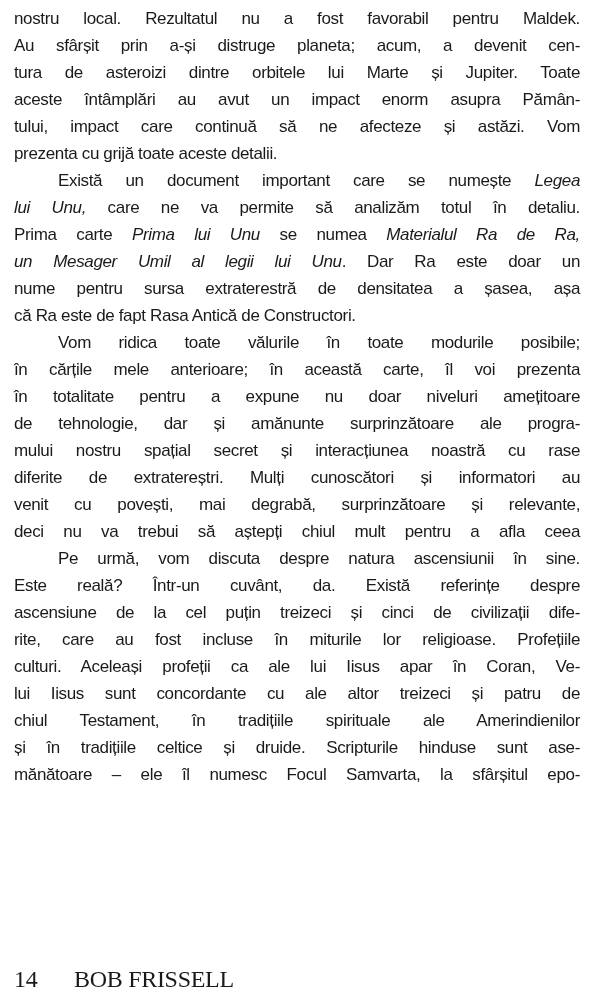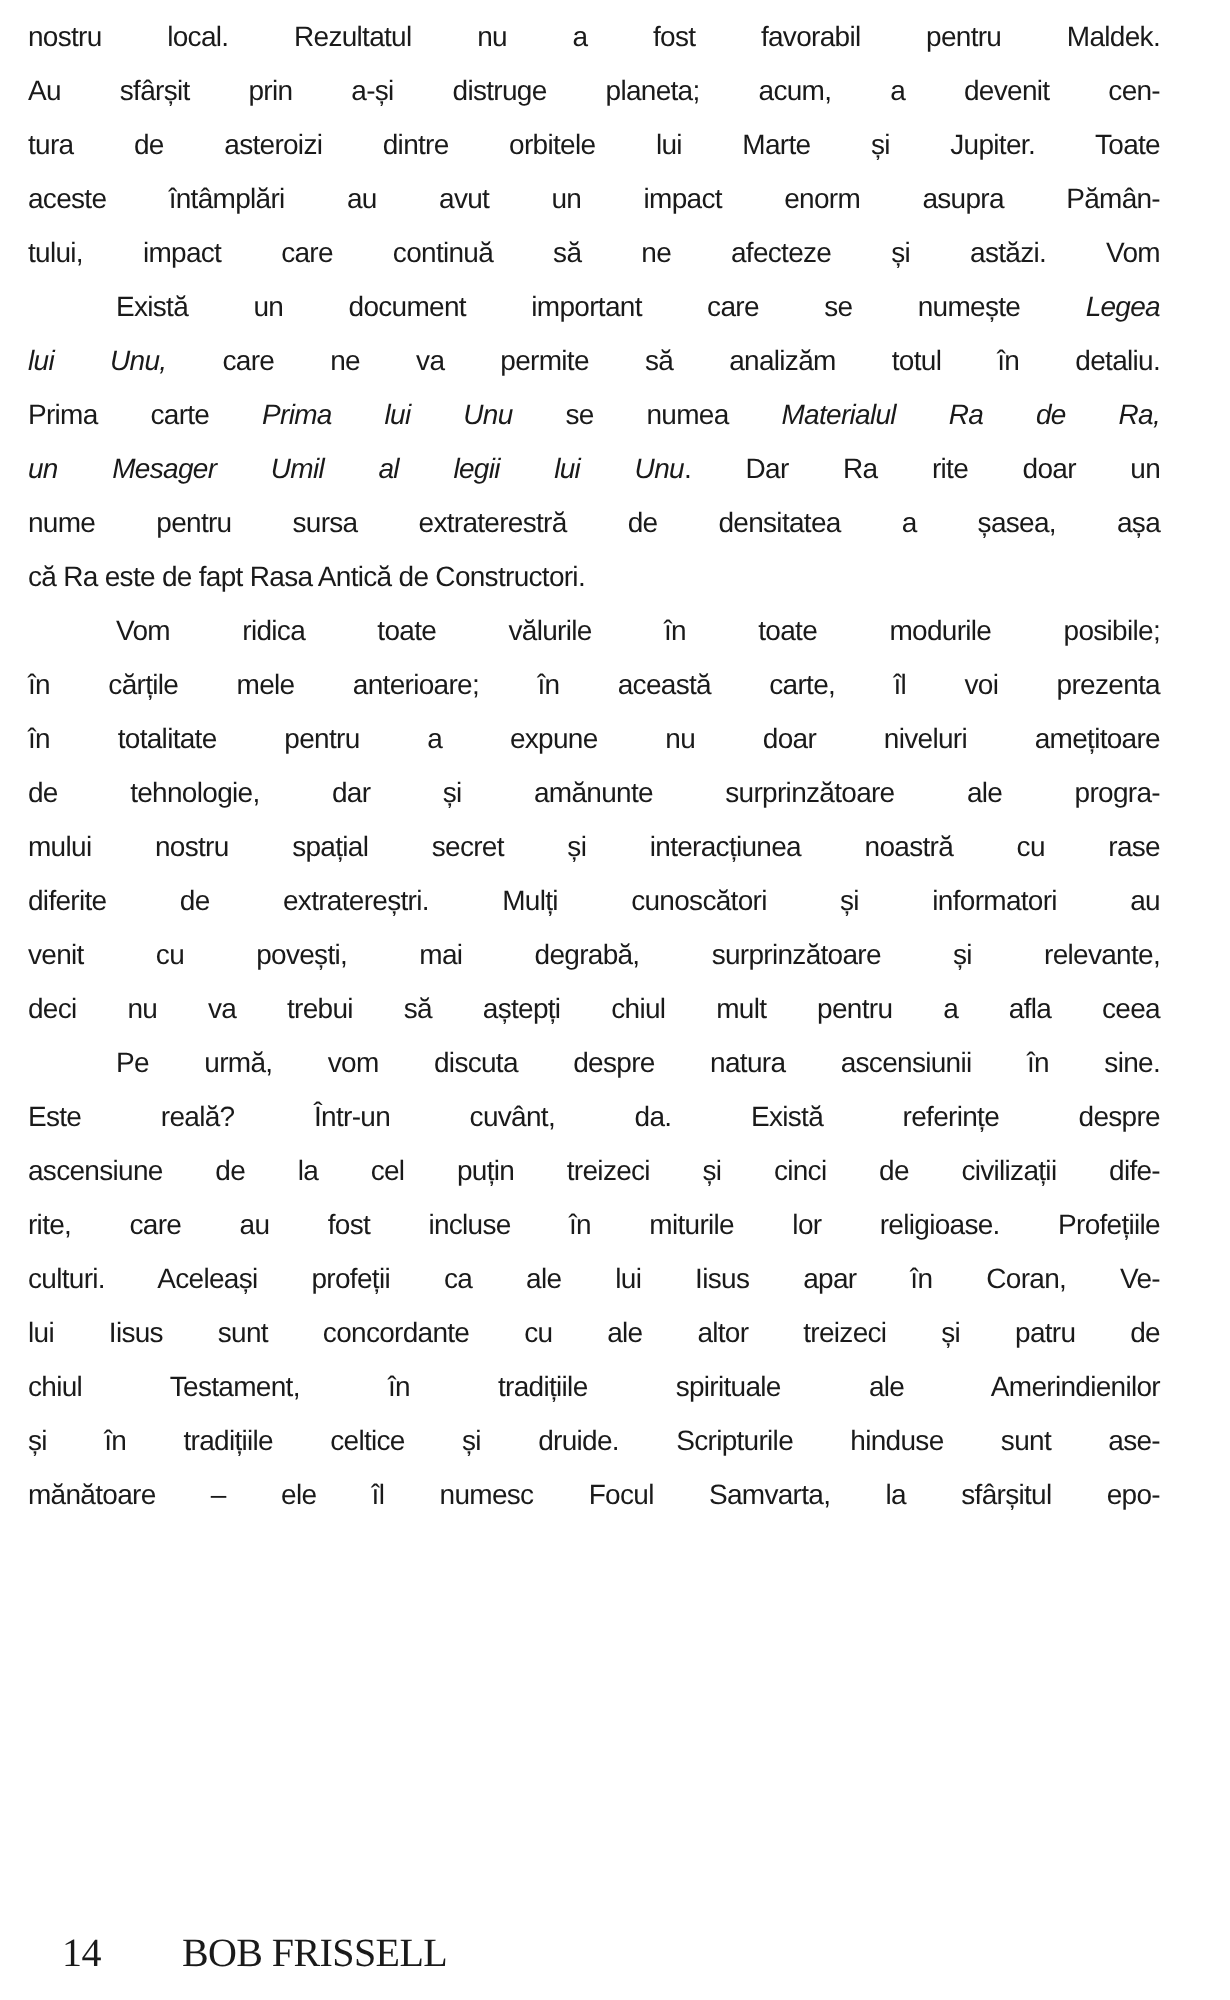--- a/index.html
+++ b/index.html
@@ -14,63 +14,64 @@
       position: relative;
     }
     .page {
       position: absolute;
       left: 14px;
       top: 0px;
       width: 566px;
     }
     .line {
       font-family: "Liberation Sans", "DejaVu Sans", sans-serif;
-      font-size: 14px;
+      font-size: 17px;
       line-height: 27px;
       height: 27px;
       color: #1a1a1a;
       white-space: nowrap;
       text-align: justify;
       text-align-last: justify;
       letter-spacing: -0.35px;
     }
     .line.last {
       text-align-last: left;
     }
     .line.indent {
       padding-left: 44px;
     }
     .line:first-child { margin-top: 5px; }
     i { font-style: italic; }
     .footer {
       position: absolute;
-      left: 31px;
+      left: 14px;
       top: 966px;
       font-family: "Liberation Serif", "DejaVu Serif", serif;
-      font-size: 20px;
+      font-size: 24px;
       color: #1a1a1a;
       letter-spacing: -0.3px;
     }
     .footer .num { display: inline-block; width: 60px; }
   </style>
 </head>
 <body>
 
 <div class="page">
 
   <div class="line">nostru local. Rezultatul nu a fost favorabil pentru Maldek.</div>
   <div class="line">Au sfârșit prin a-și distruge planeta; acum, a devenit cen-</div>
   <div class="line">tura de asteroizi dintre orbitele lui Marte și Jupiter. Toate</div>
   <div class="line">aceste întâmplări au avut un impact enorm asupra Pămân-</div>
   <div class="line">tului, impact care continuă să ne afecteze și astăzi. Vom</div>
+  <div class="line last">prezenta cu grijă toate aceste detalii.</div>
 
   <div class="line indent"><span>Există un document important care se numește </span><i>Legea</i></div>
   <div class="line"><i>lui Unu,</i><span> care ne va permite să analizăm totul în detaliu.</span></div>
   <div class="line"><span>Prima carte </span><i>Prima lui Unu</i><span> se numea </span><i>Materialul Ra de Ra,</i></div>
-  <div class="line"><i>un Mesager Umil al legii lui Unu</i><span>. Dar Ra rite doar un</span></div>
+  <div class="line"><i>un Mesager Umil al legii lui Unu</i><span>. Dar Ra este doar un</span></div>
   <div class="line">nume pentru sursa extraterestră de densitatea a șasea, așa</div>
   <div class="line last">că Ra este de fapt Rasa Antică de Constructori.</div>
 
   <div class="line indent">Vom ridica toate vălurile în toate modurile posibile;</div>
   <div class="line">în cărțile mele anterioare; în această carte, îl voi prezenta</div>
   <div class="line">în totalitate pentru a expune nu doar niveluri amețitoare</div>
   <div class="line">de tehnologie, dar și amănunte surprinzătoare ale progra-</div>
   <div class="line">mului nostru spațial secret și interacțiunea noastră cu  rase</div>
   <div class="line">diferite de extratereștri. Mulți cunoscători și informatori au</div>
   <div class="line">venit cu povești, mai degrabă, surprinzătoare și relevante,</div>

